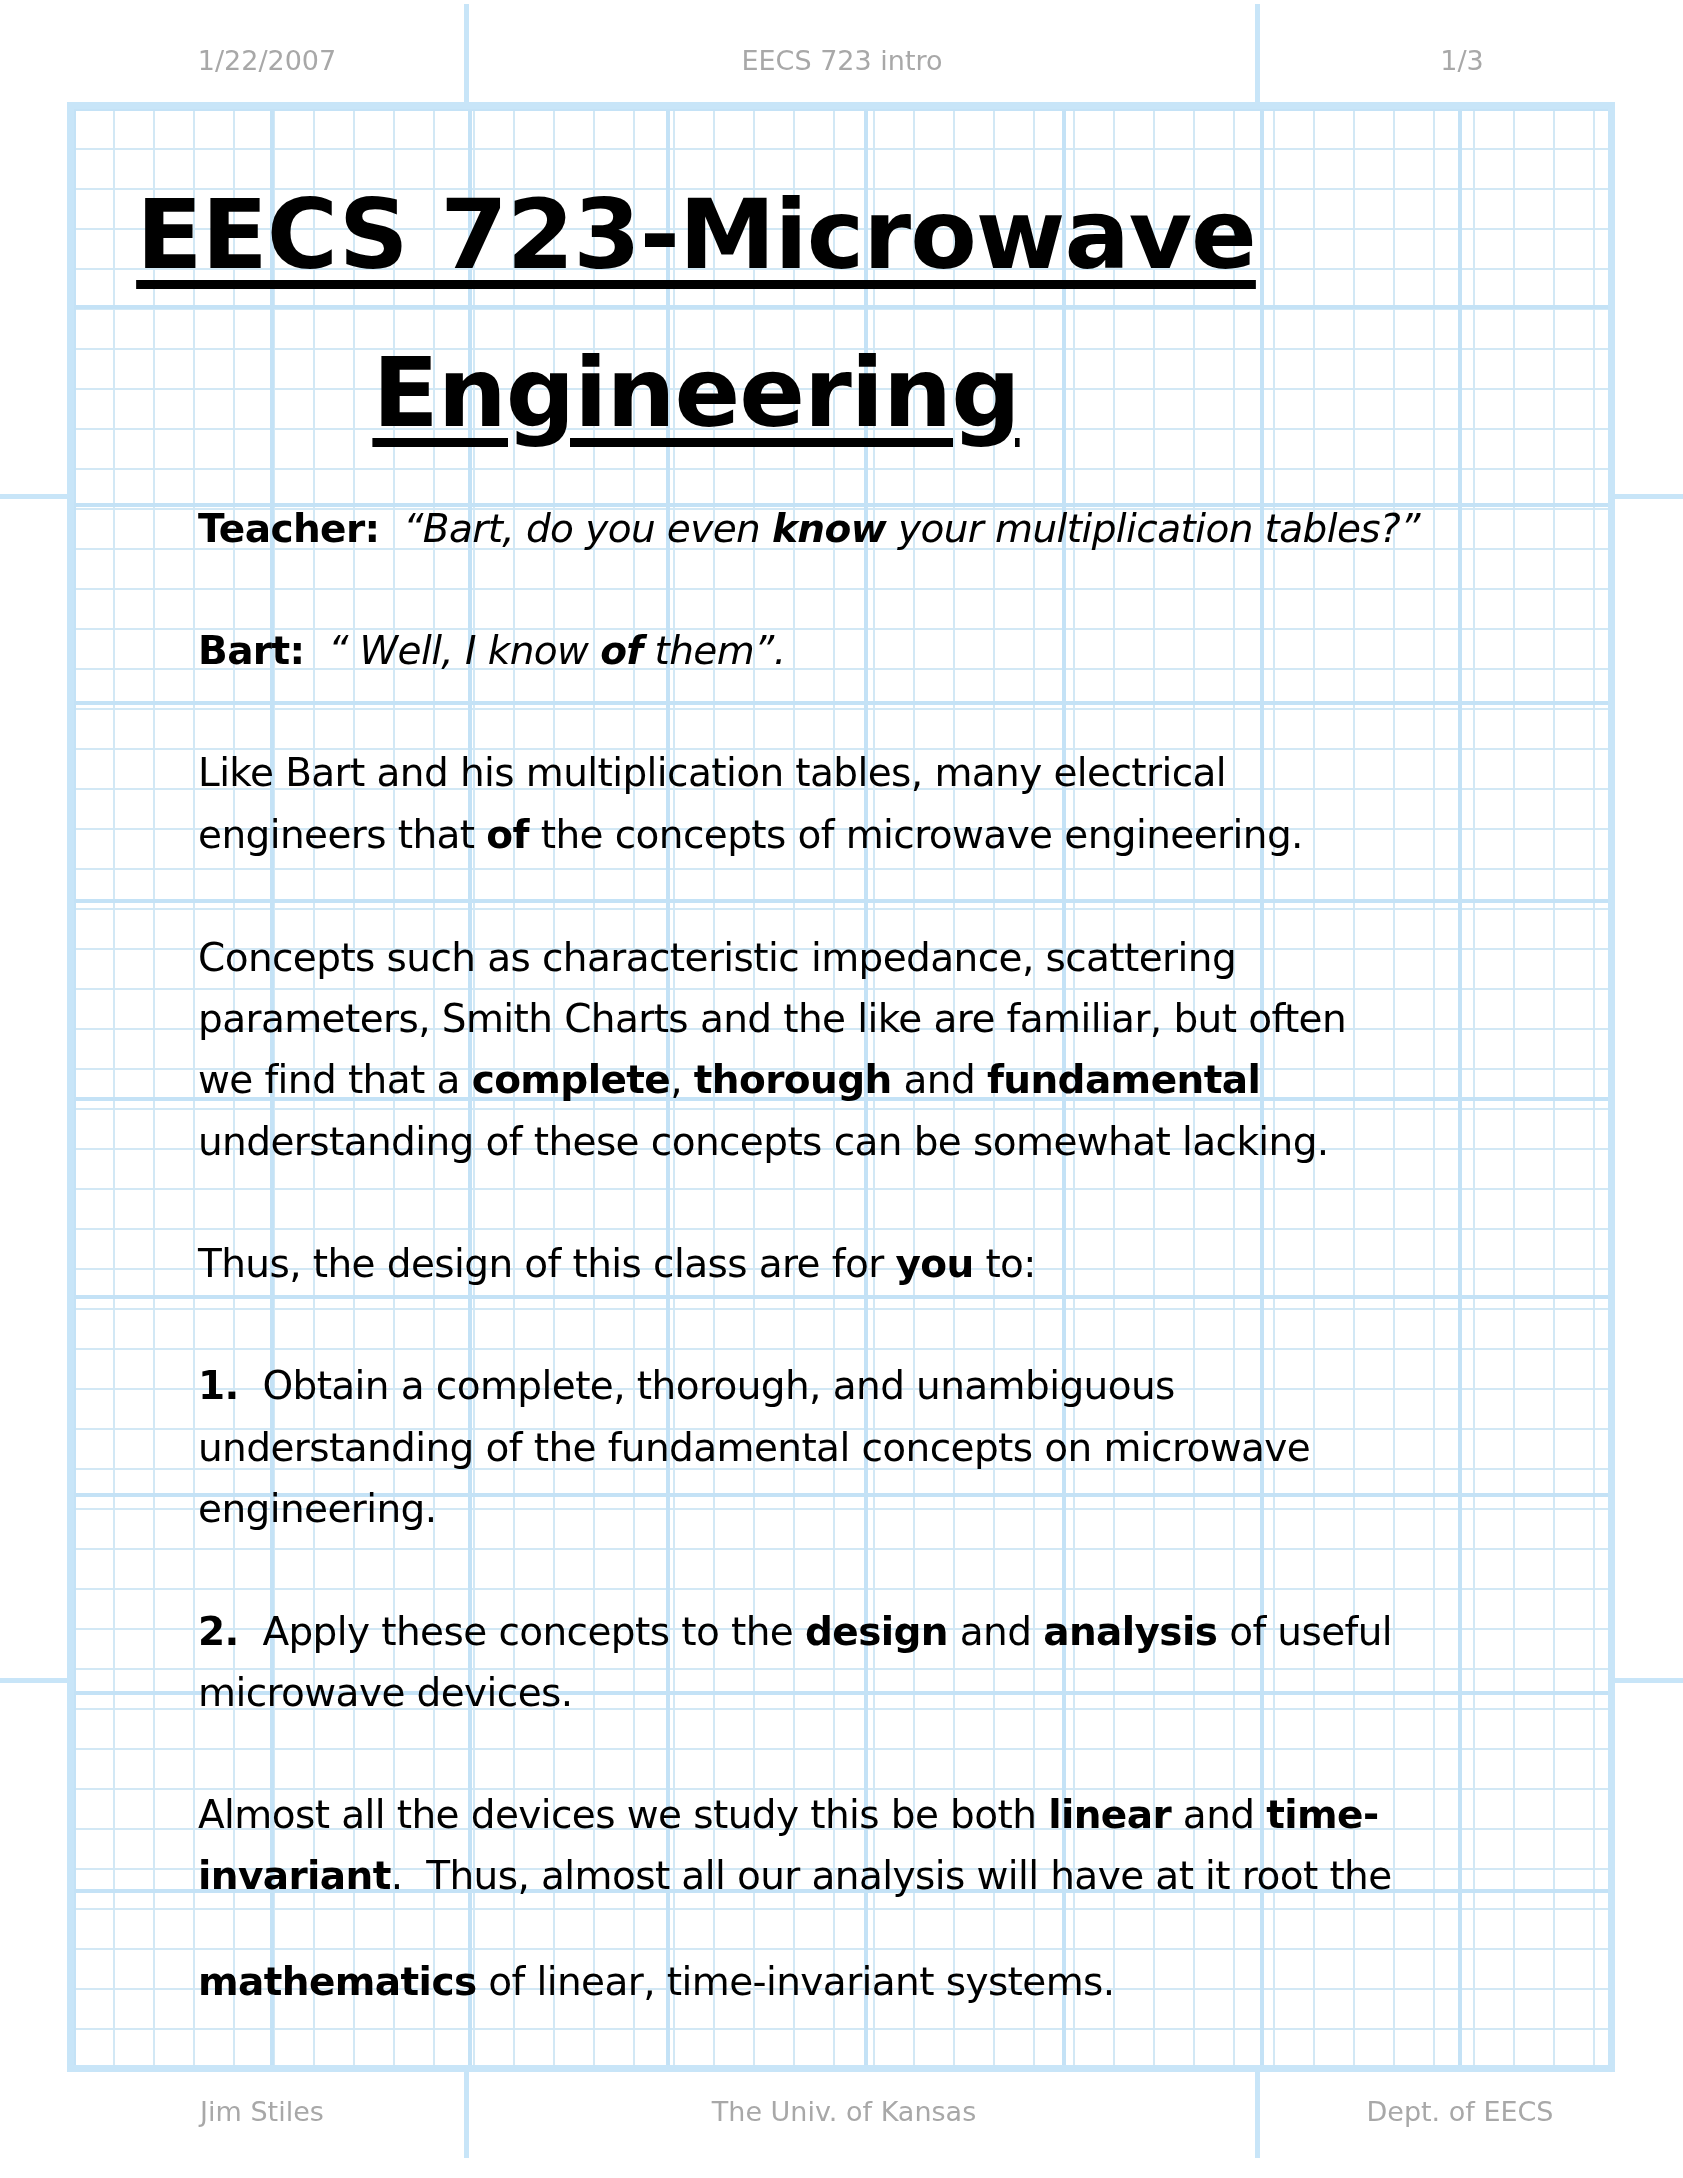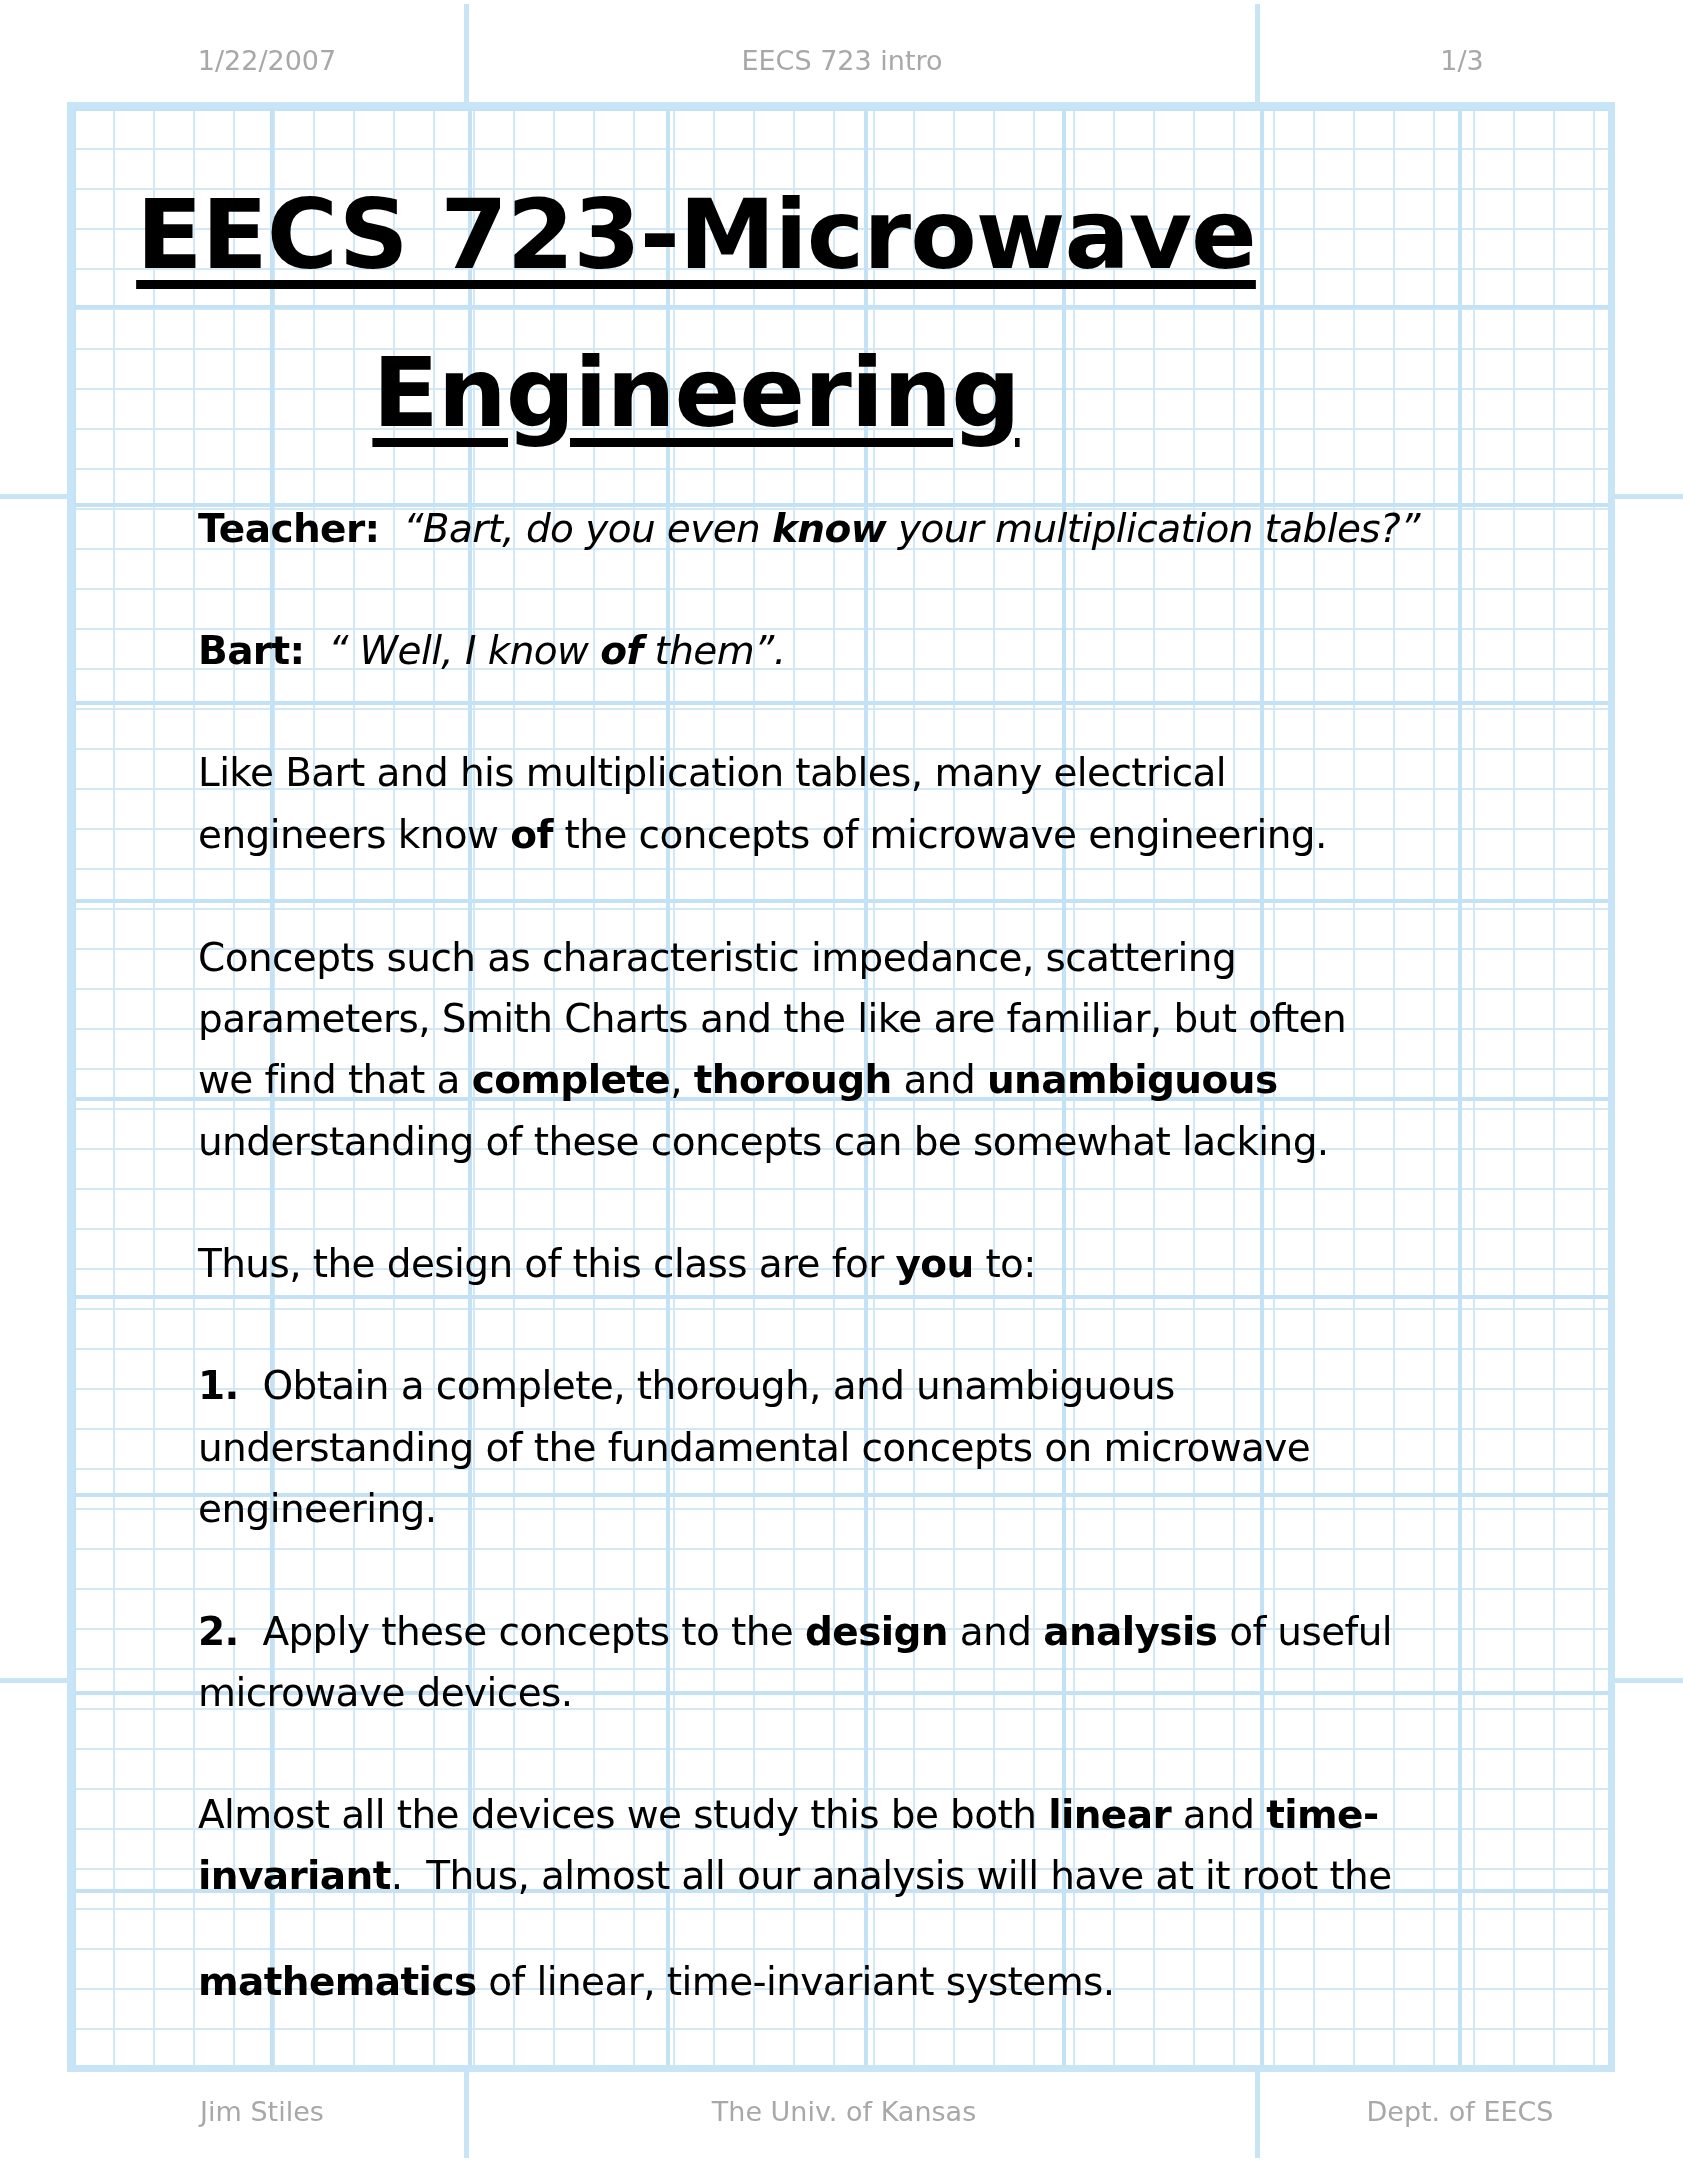--- a/index.html
+++ b/index.html
@@ -60,27 +60,27 @@
 
 <div class="line" style="top:509px;">
   <b>Teacher:</b>&nbsp;&nbsp;<i><span>“Bart, do you even </span><b>know</b><span> your multiplication tables?”</span></i>
 </div>
 <div class="line" style="top:631px;">
   <b>Bart:</b>&nbsp;&nbsp;<i><span>“ Well, I know </span><b>of</b><span> them”.</span></i>
 </div>
 
 <div class="line" style="top:753px;">Like Bart and his multiplication tables, many electrical</div>
 <div class="line" style="top:815px;">
-  <span>engineers know </span><b>of</b><span> the concepts of microwave engineering.</span>
+  <span>engineers that </span><b>of</b><span> the concepts of microwave engineering.</span>
 </div>
 
 <div class="line" style="top:938px;">Concepts such as characteristic impedance, scattering</div>
 <div class="line" style="top:999px;">parameters, Smith Charts and the like are familiar, but often</div>
 <div class="line" style="top:1060px;">
-  <span>we find that a </span><b>complete</b><span>, </span><b>thorough</b><span> and </span><b>unambiguous</b>
+  <span>we find that a </span><b>complete</b><span>, </span><b>thorough</b><span> and </span><b>fundamental</b>
 </div>
 <div class="line" style="top:1122px;">understanding of these concepts can be somewhat lacking.</div>
 
 <div class="line" style="top:1244px;">
   <span>Thus, the design of this class are for </span><b>you</b><span> to:</span>
 </div>
 
 <div class="line" style="top:1366px;">
   <span class="num">1.</span>&nbsp;&nbsp;<span>Obtain a complete, thorough, and unambiguous</span>
 </div>

